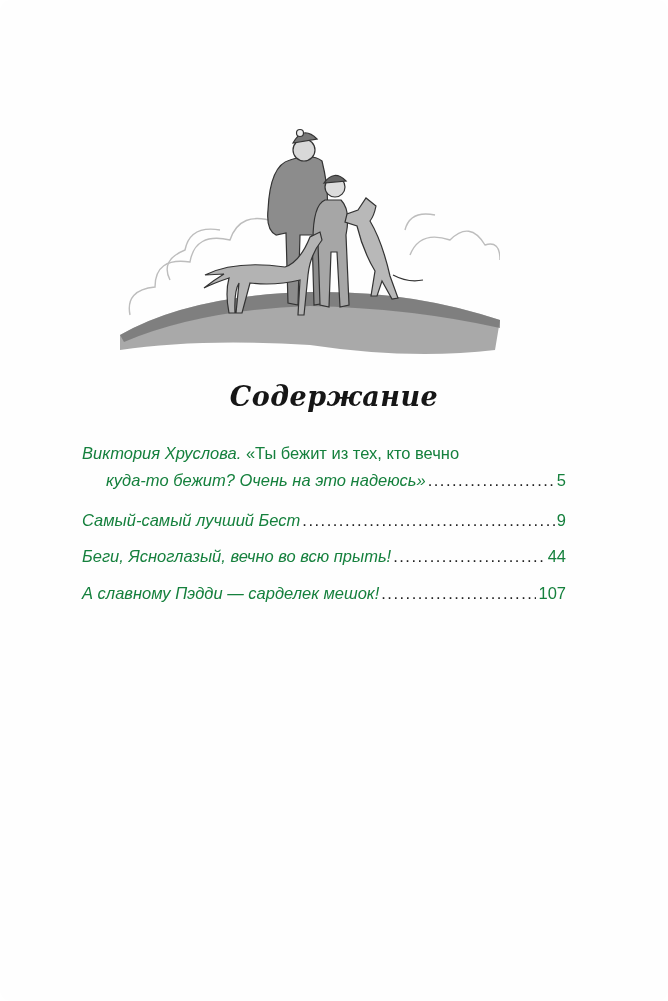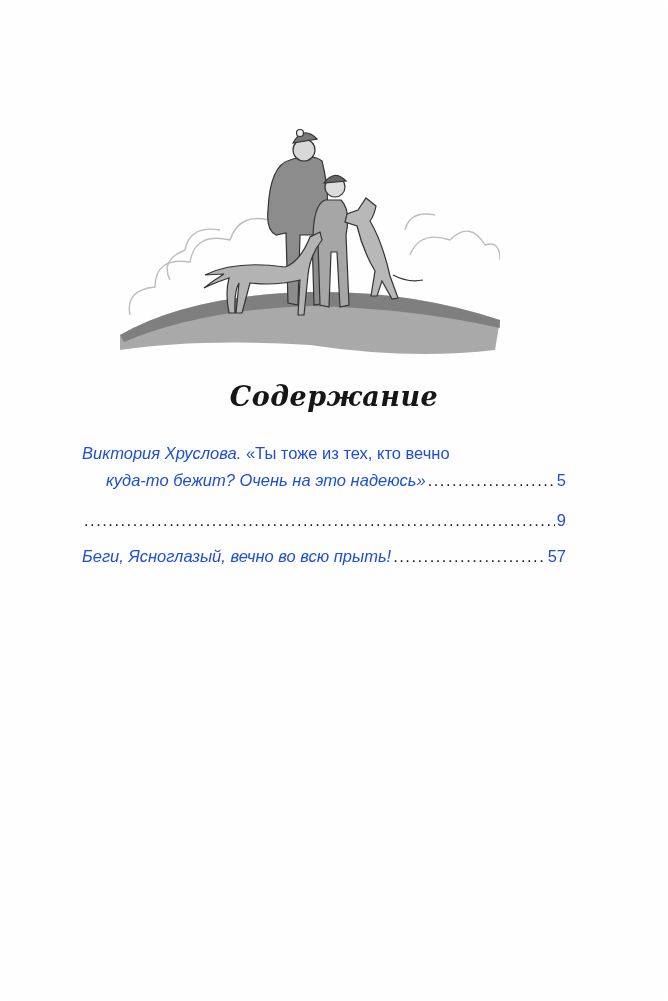--- a/index.html
+++ b/index.html
@@ -1,20 +1,20 @@
 <!DOCTYPE html>
 <html><head>
 <meta charset="utf-8">
 <style>
   html, body { margin: 0; padding: 0; background: #ffffff; }
   body { width: 668px; height: 1001px; position: relative; overflow: hidden; font-family: "Liberation Sans", sans-serif; color: #111; }
   .page { position: absolute; left: 0; top: 0; width: 668px; height: 1001px; background: #fefefe; border-radius: 11px; }
   .illustration { position: absolute; left: 110px; top: 80px; width: 390px; height: 275px; }
   .title { position: absolute; left: 0; width: 668px; top: 381px; text-align: center; font-family: "DejaVu Serif", "Liberation Serif", serif; font-style: italic; font-weight: bold; font-size: 27px; letter-spacing: 0.5px; color: #161616; }
-  .toc { position: absolute; left: 82px; top: 440px; width: 484px; font-size: 16.5px; line-height: 27px; color: #1d4ed8; }
+  .toc { position: absolute; left: 82px; top: 440px; width: 484px; font-size: 16.5px; line-height: 27px; color: #15803d; }
   .entry { position: relative; }
   .row { display: flex; align-items: baseline; white-space: nowrap; }
   .row .text { flex: 0 0 auto; font-style: italic; }
   .row .leader { flex: 1 1 auto; overflow: hidden; margin: 0 2px; letter-spacing: 1.5px; color: #222; }
   .row .leader::before { content: "................................................................................................................................................"; }
   .row .page-num { flex: 0 0 auto; }
   .author { font-style: italic; }
   .indent { padding-left: 24px; }
   .e1 { height: 62px; }
   .e2 { margin-top: 5px; height: 36px; }
@@ -63,39 +63,47 @@
   </svg>
 
   <div class="title">Содержание</div>
 
   <div class="toc">
 
     <div class="entry e1">
       <div class="row">
         <span class="author">Виктория Хруслова.</span>
         <span>&nbsp;</span>
-        <span>«Ты тоже из тех, кто вечно</span>
+        <span>«Ты бежит из тех, кто вечно</span>
       </div>
       <div class="row indent">
         <span class="text">куда-то бежит? Очень на это надеюсь»</span>
         <span class="leader"></span>
         <span class="page-num">5</span>
       </div>
     </div>
 
     <div class="entry e2">
       <div class="row">
+        <span class="text">Самый-самый лучший Бест</span>
         <span class="leader"></span>
         <span class="page-num">9</span>
       </div>
     </div>
 
     <div class="entry e3">
       <div class="row">
         <span class="text">Беги, Ясноглазый, вечно во всю прыть!</span>
         <span class="leader"></span>
-        <span class="page-num">57</span>
+        <span class="page-num">44</span>
       </div>
     </div>
 
+    <div class="entry e4">
+      <div class="row">
+        <span class="text">А славному Пэдди — сарделек мешок!</span>
+        <span class="leader"></span>
+        <span class="page-num">107</span>
+      </div>
+    </div>
 
   </div>
 </div>
 
 </body></html>

